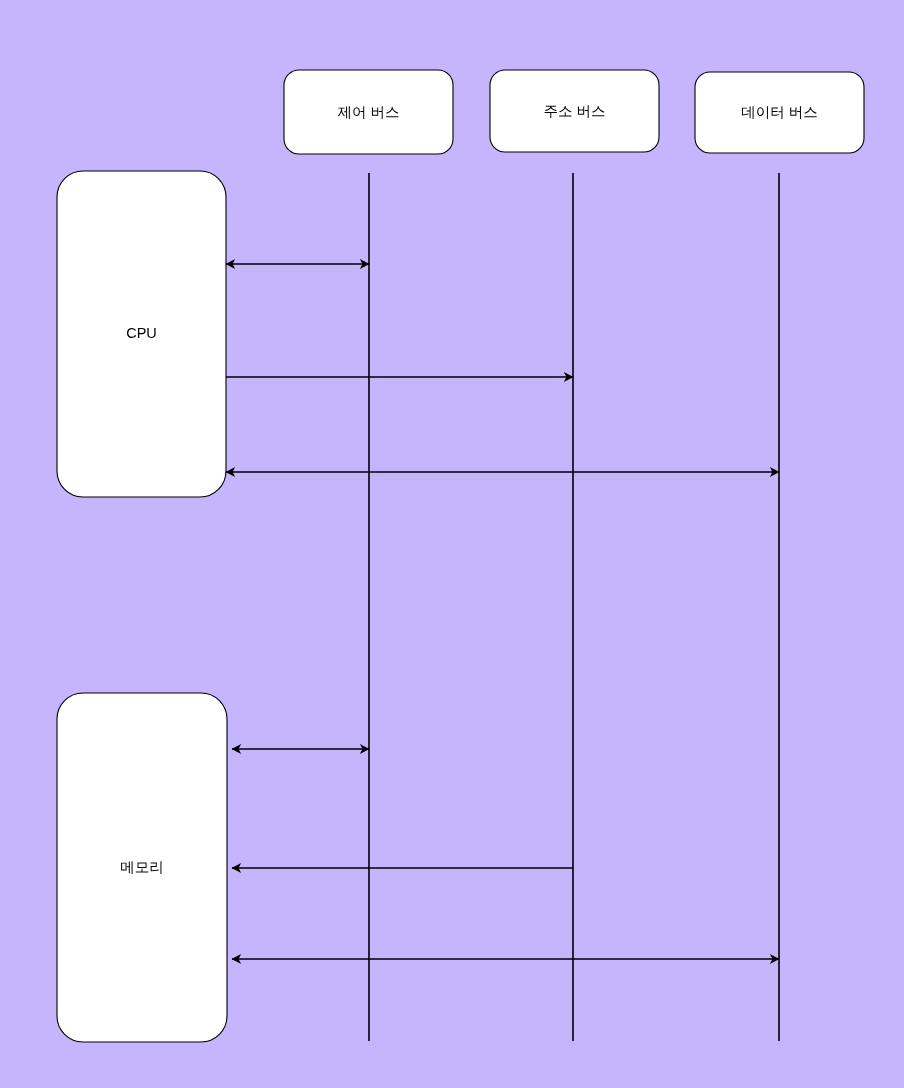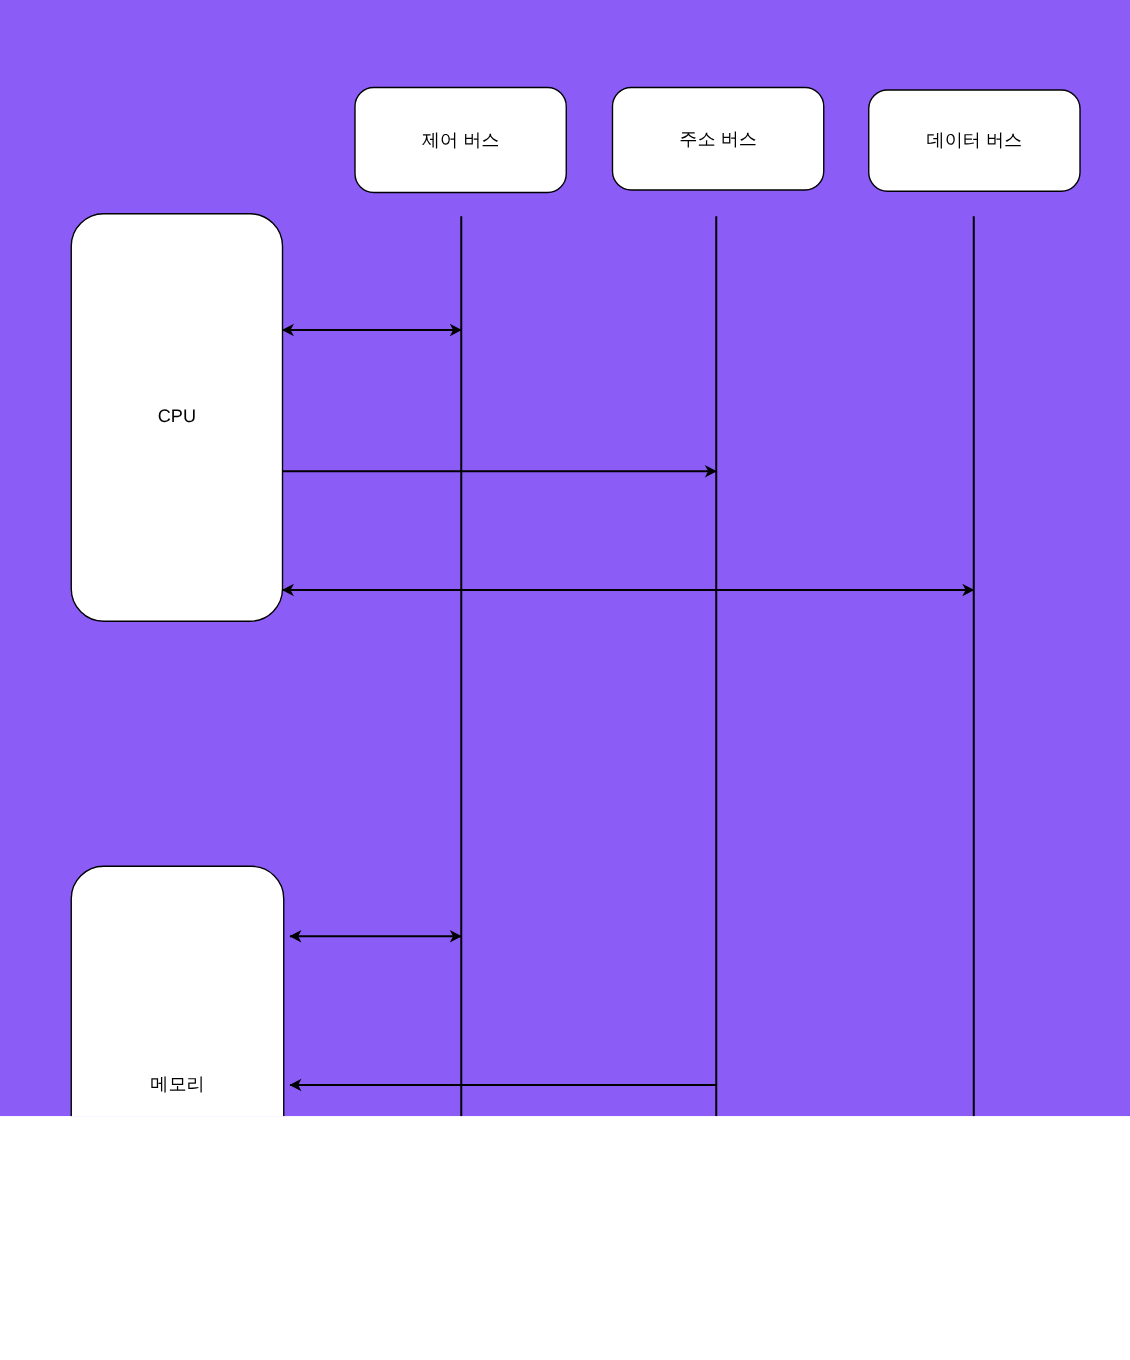--- a/index.html
+++ b/index.html
@@ -6,22 +6,22 @@
     margin: 0;
     padding: 0;
     background: #ffffff;
   }
   body {
     font-family: "Liberation Sans", "DejaVu Sans", sans-serif;
   }
   #diagram-canvas {
     position: relative;
     width: 904px;
-    height: 893px;
-    background: #8b5cf6;
+    height: 1088px;
+    background: #c4b5fd;
     overflow: hidden;
   }
   #diagram-svg {
     position: absolute;
     top: 0;
     left: 0;
     width: 904px;
     height: 1088px;
     display: block;
   }

